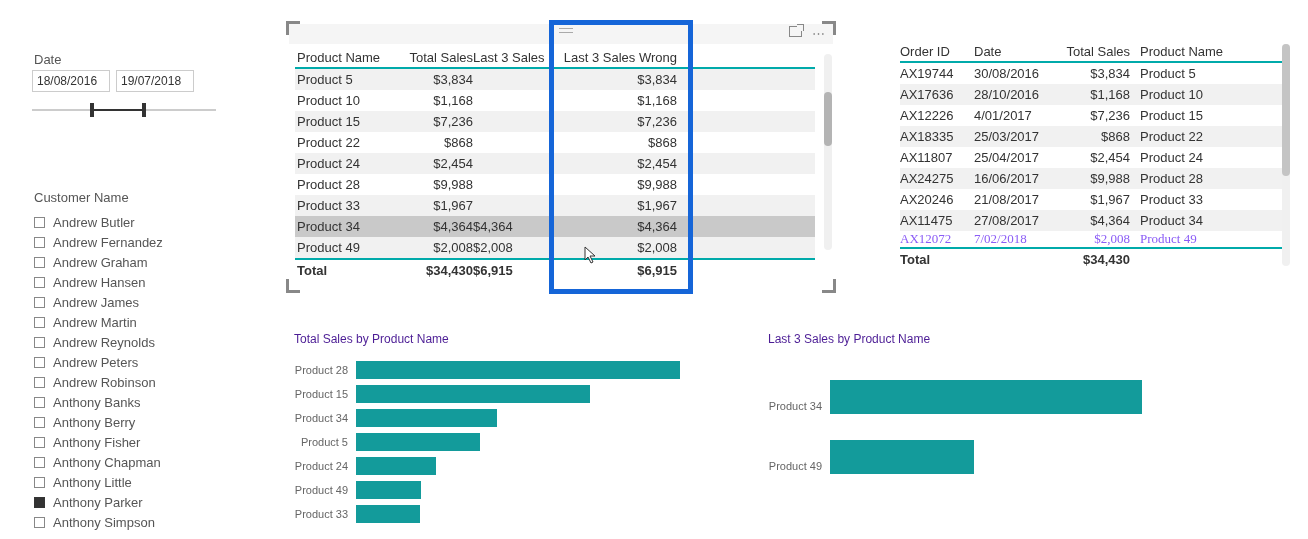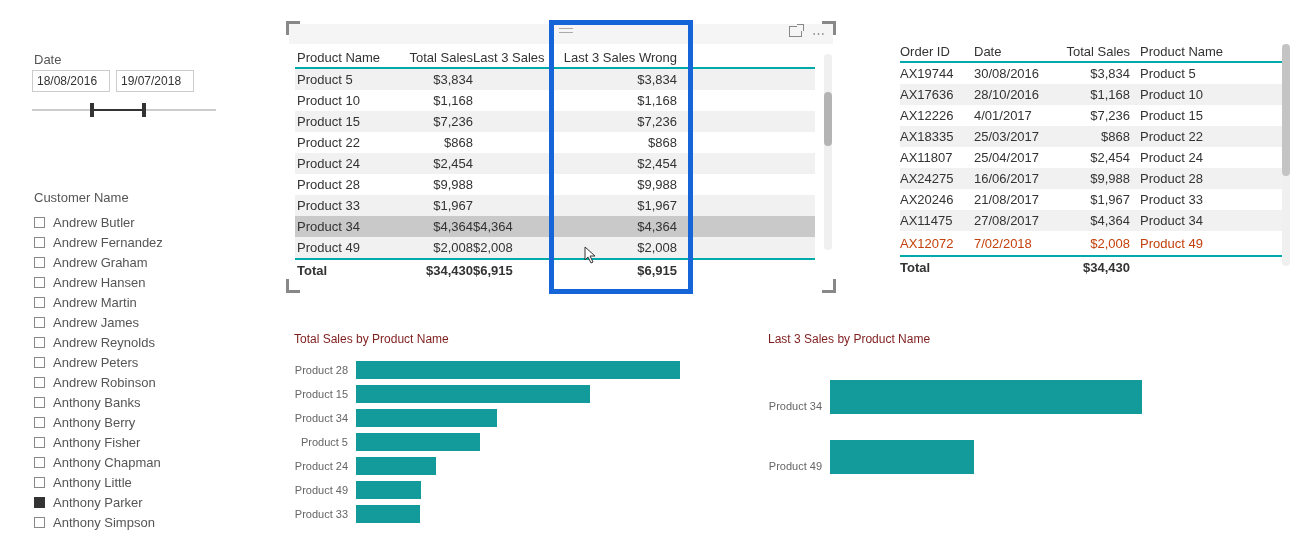--- a/index.html
+++ b/index.html
@@ -72,32 +72,32 @@
   .blue-box {
     position: absolute; border: 5px solid #1565d8;
     left: 549px; top: 20px; width: 144px; height: 274px;
     pointer-events: none;
   }
 
   .tbl2-wrap { position: absolute; left: 900px; top: 44px; width: 390px; }
   .tbl2-head { display: flex; font-size: 13px; color: #333; padding-bottom: 2px; border-bottom: 2px solid #0aa; }
   .tbl2-row { display: flex; font-size: 13px; height: 21px; align-items: center; }
   .tbl2-row.alt { background: #f1f1f1; }
-  .tbl2-row.clip { height:24px; overflow:hidden; color:#c2410c; }
+  .tbl2-row.clip { height:16px; overflow:hidden; color:#8b5cf6;font-family:Liberation Serif, serif; }
   .tbl2-total { display: flex; font-size: 13px; font-weight: bold; border-top: 2px solid #0aa; padding-top: 3px; }
   .d-oid { width: 74px; }
   .d-dt { width: 86px; }
   .d-ts { width: 70px; text-align: right; }
   .d-pn { width: 110px; padding-left: 10px; }
   .scrollbar-r { position: absolute; left: 1282px; top: 44px; width: 8px; height: 222px; background: #f0f0f0; border-radius: 4px; }
   .scroll-thumb { position: absolute; left: 0; top: 0; width: 8px; height: 132px; background: #c4c4c4; border-radius: 4px; }
   .scrollbar-r2 { position: absolute; left: 824px; top: 54px; width: 8px; height: 196px; background: #f0f0f0; border-radius: 4px; }
   .scroll-thumb2 { position: absolute; left: 0; top: 38px; width: 8px; height: 54px; background: #b4b4b4; border-radius: 4px; }
 
-  .chart-title { position: absolute; font-size: 12px; color: #7f1d1d; }
+  .chart-title { position: absolute; font-size: 12px; color: #4c1d95; }
   .ct1 { left: 294px; top: 332px; }
   .ct2 { left: 768px; top: 332px; }
   .chart { position: absolute; }
   .ch1 { left: 280px; top: 358px; width: 400px; }
   .ch2 { left: 768px; top: 376px; width: 420px; }
   .bar-row { display: flex; align-items: center; height: 24px; }
   .bar-row.big { height: 60px; }
   .bar-lbl { width: 76px; text-align: right; font-size: 11px; color: #666; padding-right: 8px; }
   .bar-lbl.big { width: 62px; }
   .bar-track { flex: 1; position: relative; height: 100%; }
@@ -133,25 +133,25 @@
     <div class="cust-item">
       <div class="cust-box"></div>
       <span>Andrew Graham</span>
     </div>
     <div class="cust-item">
       <div class="cust-box"></div>
       <span>Andrew Hansen</span>
     </div>
     <div class="cust-item">
       <div class="cust-box"></div>
+      <span>Andrew James</span>
+    </div>
+    <div class="cust-item">
+      <div class="cust-box"></div>
       <span>Andrew Martin</span>
-    </div>
-    <div class="cust-item">
-      <div class="cust-box"></div>
-      <span>Andrew James</span>
     </div>
     <div class="cust-item">
       <div class="cust-box"></div>
       <span>Andrew Reynolds</span>
     </div>
     <div class="cust-item">
       <div class="cust-box"></div>
       <span>Andrew Peters</span>
     </div>
     <div class="cust-item">

